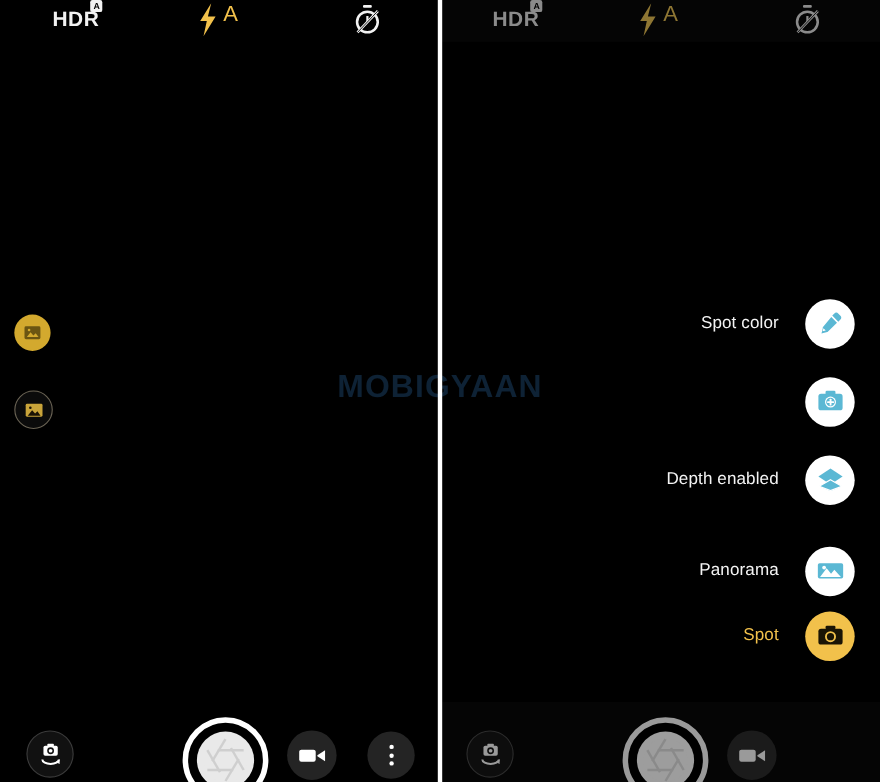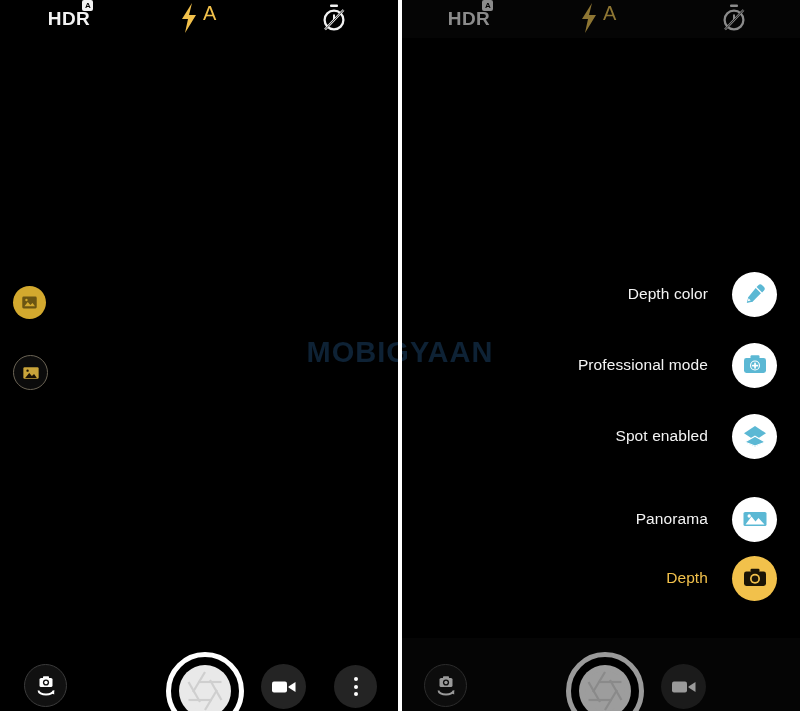--- a/index.html
+++ b/index.html
@@ -413,46 +413,45 @@
           </svg>
         </span>
       </div>
     </div>
 
     <div class="viewfinder"></div>
 
     <div class="mode-menu">
 
       <div class="mode-row" style="top:0px">
-        <span class="mode-label">Depth color</span>
+        <span class="mode-label">Spot color</span>
         <span class="mode-circle">
           <svg width="24" height="24" viewBox="0 0 24 24">
             <path d="M15.3 3.2 a2.7 2.7 0 0 1 3.9 0 l1.6 1.6 a2.7 2.7 0 0 1 0 3.9 l-1.7 1.7 -5.5 -5.5 Z" fill="#5bb8d4"></path>
             <path d="M12.7 6.1 l5.2 5.2 -8.6 8.6 -1.2 0.1 -4.3 1.1 1.1 -4.3 0.1 -1.2 Z" fill="#5bb8d4"></path>
             <path d="M5.6 16.3 l2.1 2.1 -2.9 0.8 Z" fill="#ffffff"></path>
           </svg>
         </span>
       </div>
 
       <div class="mode-row" style="top:71px">
-        <span class="mode-label">Professional mode</span>
         <span class="mode-circle">
           <svg width="26" height="26" viewBox="0 0 26 26">
             <rect x="2" y="6" width="22" height="15" rx="2.4" fill="#5bb8d4"></rect>
             <rect x="8.5" y="3.2" width="9" height="3.4" rx="1.2" fill="#5bb8d4"></rect>
             <circle cx="13" cy="13.5" r="5" fill="#ffffff"></circle>
             <circle cx="13" cy="13.5" r="3.9" fill="#5bb8d4"></circle>
             <rect x="12.2" y="10.4" width="1.7" height="6.3" rx="0.6" fill="#ffffff"></rect>
             <rect x="9.9" y="12.7" width="6.3" height="1.7" rx="0.6" fill="#ffffff"></rect>
           </svg>
         </span>
       </div>
 
       <div class="mode-row" style="top:142px">
-        <span class="mode-label">Spot enabled</span>
+        <span class="mode-label">Depth enabled</span>
         <span class="mode-circle">
           <svg width="26" height="26" viewBox="0 0 26 26">
             <path d="M13 3 L24 10.2 L13 17.4 L2 10.2 Z" fill="#5bb8d4"></path>
             <path d="M13 14 L22.5 19.4 L13 23.4 L3.5 19.4 Z" fill="#5bb8d4"></path>
             <path d="M13 13.2 L23.2 19.1 L13 23 L2.8 19.1 Z" fill="#5bb8d4" stroke="#ffffff" stroke-width="1.1"></path>
           </svg>
         </span>
       </div>
 
       <div class="mode-row" style="top:225px">
@@ -460,21 +459,21 @@
         <span class="mode-circle">
           <svg width="26" height="26" viewBox="0 0 26 26">
             <rect x="1.5" y="6" width="23" height="14" rx="1.6" fill="#5bb8d4"></rect>
             <path d="M3.5 18.5 L9.5 10.5 L13.5 15.5 L16.5 12 L22.5 18.5 Z" fill="#ffffff"></path>
             <circle cx="7.2" cy="10" r="1.7" fill="#ffffff"></circle>
           </svg>
         </span>
       </div>
 
       <div class="mode-row active" style="top:284px">
-        <span class="mode-label">Depth</span>
+        <span class="mode-label">Spot</span>
         <span class="mode-circle">
           <svg width="26" height="26" viewBox="0 0 26 26">
             <rect x="2" y="6.5" width="22" height="14.5" rx="2.4" fill="#1a1405"></rect>
             <rect x="8.5" y="3.8" width="9" height="3.2" rx="1.2" fill="#1a1405"></rect>
             <circle cx="13" cy="13.8" r="5" fill="#f2c14b"></circle>
             <circle cx="13" cy="13.8" r="3.3" fill="#1a1405"></circle>
           </svg>
         </span>
       </div>
     </div>

